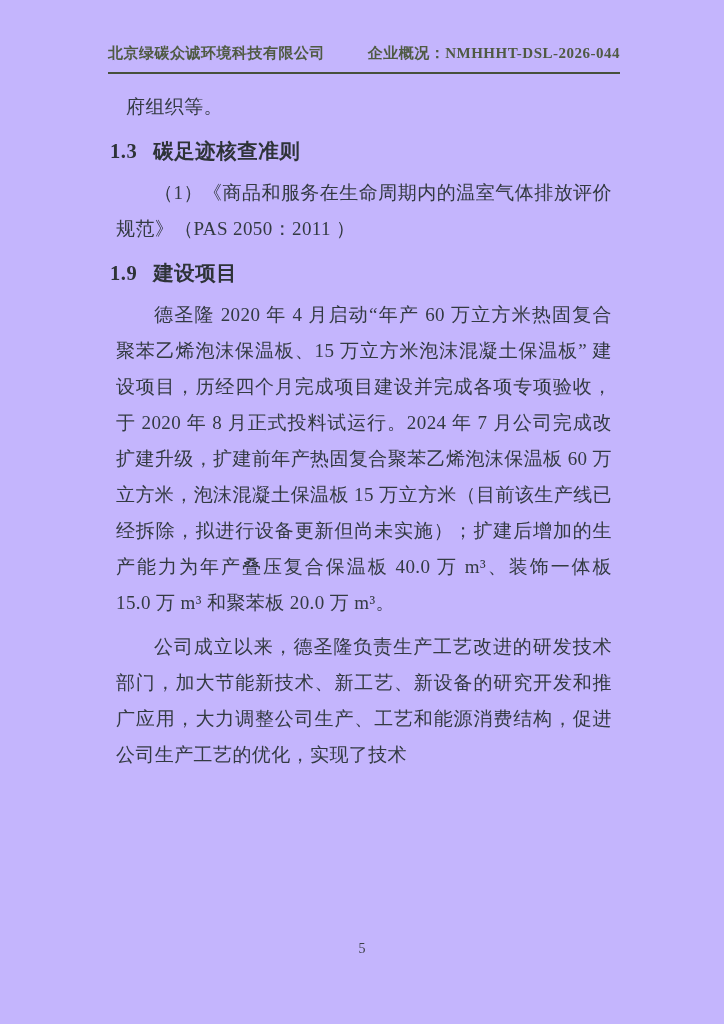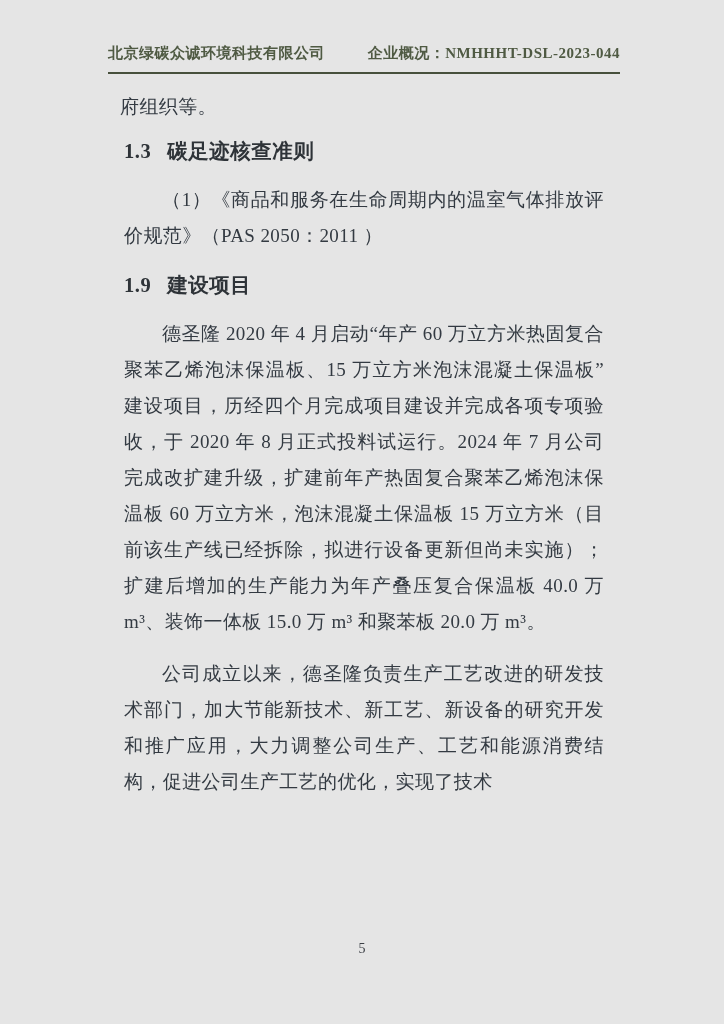--- a/index.html
+++ b/index.html
@@ -4,21 +4,21 @@
 <style>
   html, body {
     margin: 0;
     padding: 0;
     background: #ffffff;
   }
   .page {
     position: relative;
     width: 724px;
     height: 1024px;
-    background: #e5e5e5;
+    background: #c4b5fd;
     font-family: "Liberation Serif", "DejaVu Serif", serif;
     color: #333a42;
     overflow: hidden;
     box-sizing: border-box;
   }
   .page-inner {
     padding: 44px 104px 0 108px; 
   }
   
   .doc-header {
@@ -36,32 +36,32 @@
   .doc-header .archive { white-space: nowrap; }
   
   .body-text {
     font-size: 19px;
     line-height: 36px;
     text-align: justify;
     text-justify: inter-ideograph;
     letter-spacing: 0.4px;
   }
   p.para {
-    margin: 16px;
+    margin: 8px;
     text-indent: 2em;
   }
   p.para.no-indent { text-indent: 0; }
   p.cont {
-    margin: 15px 0 0 12px;
+    margin: 15px 0 0 18px;
     text-indent: 0;
   }
   h2.sec-heading {
     font-size: 20.5px;
     line-height: 30px;
-    margin: 11px 0 9px 16px;
+    margin: 11px 0 9px 2px;
     color: #2e3338;
     font-weight: bold;
     letter-spacing: 0.5px;
   }
   h2.sec-heading .sec-num { margin-right: 16px; }
   
   .doc-footer {
     position: absolute;
     left: 0;
     right: 0;
@@ -72,21 +72,21 @@
   }
 </style>
 </head>
 <body>
 
 <div class="page">
   <div class="page-inner">
 
     <div class="doc-header">
       <span class="company">北京绿碳众诚环境科技有限公司</span>
-      <span class="archive"><span>企业概况：</span><span>NMHHHT-DSL-2023-044</span></span>
+      <span class="archive"><span>企业概况：</span><span>NMHHHT-DSL-2026-044</span></span>
     </div>
 
     <div class="body-text">
 
       <p class="para no-indent cont">府组织等。</p>
 
       <h2 class="sec-heading">
         <span class="sec-num">1.3</span><span class="sec-title">碳足迹核查准则</span>
       </h2>
 

